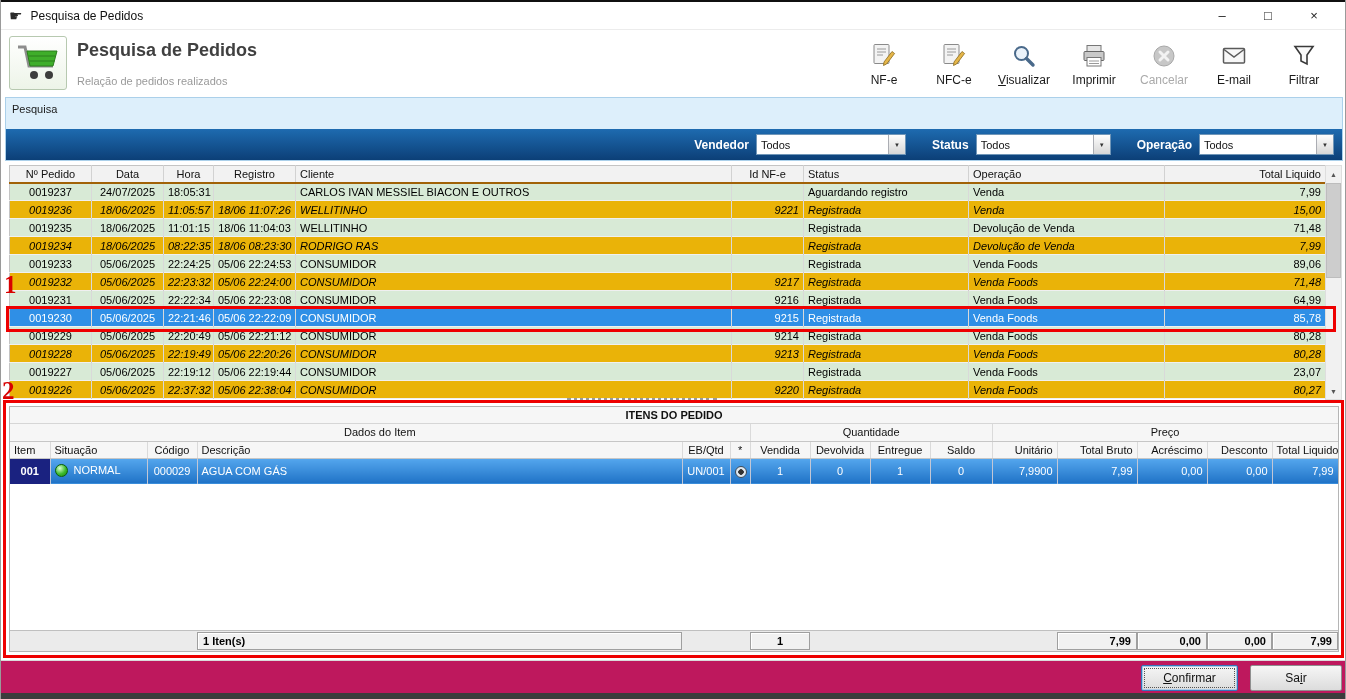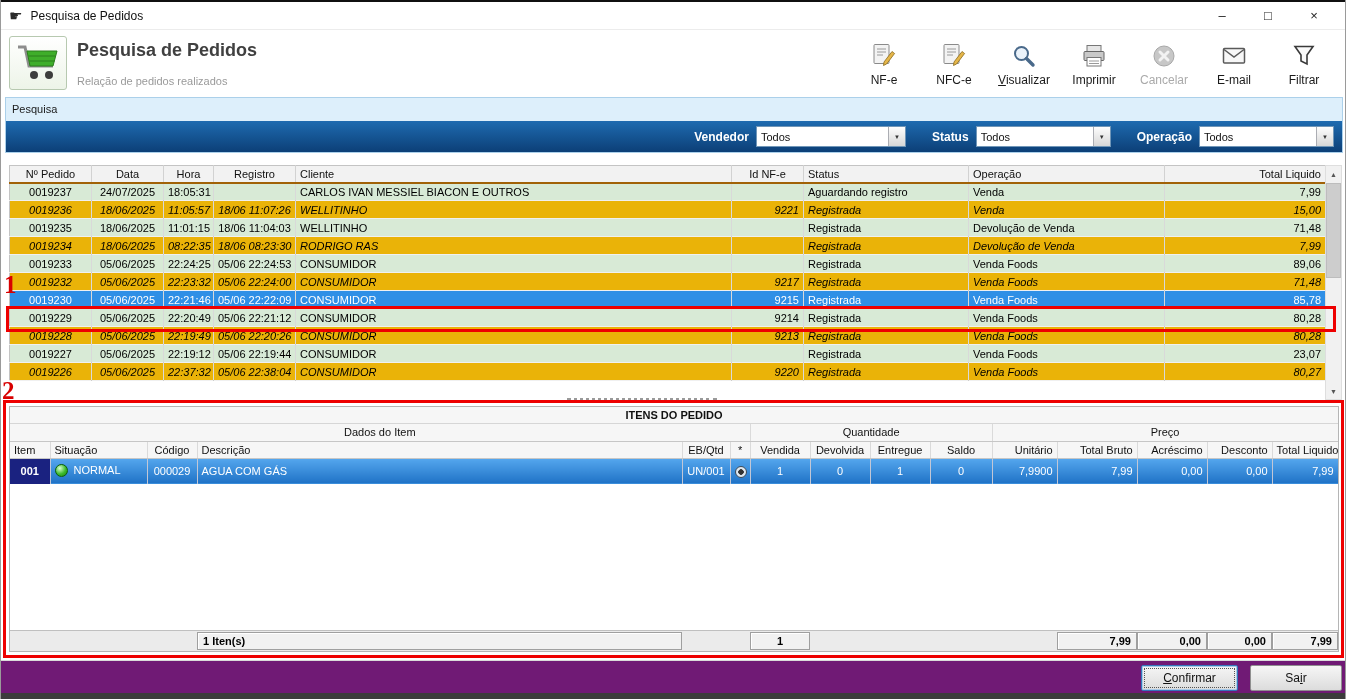--- a/index.html
+++ b/index.html
@@ -20,21 +20,21 @@
   .header-titles { margin-left:10px; }
   .app-title { font-size:18px; font-weight:bold; color:#404040; }
   .app-subtitle { font-size:11px; color:#9a9a9a; margin-top:14px; }
   .toolbar { margin-left:auto; display:flex; align-items:flex-start; gap:12px; padding-right:4px; }
   .tool-btn { width:58px; display:flex; flex-direction:column; align-items:center; gap:3px; padding-top:3px; cursor:pointer; }
   .tool-icon { height:28px; display:flex; align-items:center; justify-content:center; }
   .tool-label { font-size:12px; color:#1a1a1a; white-space:nowrap; }
   .tool-btn.disabled .tool-label { color:#aaaaaa; }
 
   
-  .search-panel { position:absolute; top:97px; left:4px; width:1338px; height:56px; background:#ddeffb; border:1px solid #abd0ea; }
+  .search-panel { position:absolute; top:97px; left:4px; width:1338px; height:64px; background:#ddeffb; border:1px solid #abd0ea; }
   .search-label { position:absolute; top:5px; left:6px; font-size:11px; color:#1a1a1a; }
   .filter-bar { position:absolute; left:0; right:0; bottom:0; height:31px; background:linear-gradient(#1e6bb0,#0c3f77); display:flex; align-items:center; justify-content:flex-end; gap:26px; padding-right:8px; }
   .filter-group { display:flex; align-items:center; gap:7px; }
   .filter-label { color:#ffffff; font-weight:bold; font-size:12px; }
   .combo { height:21px; background:#fff; border:1px solid #7096b8; display:flex; align-items:center; cursor:pointer; }
   .cw-150 { width:150px; } .cw-135 { width:135px; }
   .combo-text { flex:1; font-size:11px; padding-left:4px; color:#111; overflow:hidden; white-space:nowrap; }
   .combo-btn { width:17px; height:100%; background:linear-gradient(#fdfdfd,#d7d7d7); border-left:1px solid #abadb3; font-size:6px; color:#333; display:flex; align-items:center; justify-content:center; }
 
   
@@ -65,21 +65,21 @@
   .item-row td { height:26px; background:linear-gradient(#55a7ee,#1f72c6); color:#fff; border-right:1px solid rgba(10,30,90,0.25); }
   .item-row .cell-item { background:#1a2280; text-align:center; font-weight:bold; }
   .sit-wrap { display:inline-flex; align-items:center; gap:6px; }
   .status-dot { width:13px; height:13px; border-radius:50%; background:radial-gradient(circle at 35% 30%, #d8ffd0, #3cba2d 55%, #1d8a13); border:1px solid #0d5c0d; flex:0 0 auto; }
   .radio-dot { display:inline-block; width:12px; height:12px; border-radius:50%; border:1px solid #3a4a5a; background:radial-gradient(circle, #333 0 2.5px, #dfe8f0 3px); vertical-align:middle; }
   .filler-row td { height:147px; background:#fff; border:none; }
   .items-footer { position:absolute; left:0; right:0; bottom:0; height:21px; background:#ebebeb; border-top:1px solid #bfbfbf; }
   .if-cell { position:absolute; top:1px; height:18px; line-height:16px; background:#f1f1f1; border:1px solid #9f9f9f; box-shadow:inset 1px 1px 0 #ffffff; font-size:11px; font-weight:bold; color:#000; padding:0 5px; }
 
   
-  .bottom-bar { position:absolute; left:0; top:660px; width:1346px; height:33px; background:#701a75; border-top:1px solid #dadada; }
+  .bottom-bar { position:absolute; left:0; top:660px; width:1346px; height:33px; background:#be185d; border-top:1px solid #dadada; }
   .btn { position:absolute; top:4px; height:26px; background:linear-gradient(#f6f6f6,#dcdcdc); border:1px solid #8f8f8f; border-radius:2px; font-size:12px; color:#111; font-family:"Liberation Sans", sans-serif; cursor:pointer; }
   .btn-confirm { left:1140px; width:97px; border:1px solid #3376bb; box-shadow:0 0 0 1px #a8c9e8 inset; outline:1px dotted #555; outline-offset:-4px; }
   .btn-exit { left:1249px; width:92px; }
   .bottom-strip { position:absolute; left:0; top:693px; width:1346px; height:6px; background:#3c3c3c; }
 
   
   .anno-rect { position:absolute; border:3px solid #ee0000; pointer-events:none; z-index:50; }
   .anno-r1 { left:5px; top:306px; width:1330px; height:26px; }
   .anno-r2 { left:2px; top:400px; width:1341px; height:258px; }
   .anno-num { position:absolute; color:#d80000; font-size:25px; font-weight:bold; font-family:"Liberation Serif", serif; z-index:51; line-height:1; }
@@ -303,20 +303,31 @@
           <tr class="odd">
             <td class="al-c">0019232</td>
             <td class="al-c">05/06/2025</td>
             <td class="al-c">22:23:32</td>
             <td class="al-c">05/06 22:24:00</td>
             <td class="al-l">CONSUMIDOR</td>
             <td class="al-r">9217</td>
             <td class="al-l">Registrada</td>
             <td class="al-l">Venda Foods</td>
             <td class="al-r">71,48</td>
+          </tr>
+          <tr class="even">
+            <td class="al-c">0019231</td>
+            <td class="al-c">05/06/2025</td>
+            <td class="al-c">22:22:34</td>
+            <td class="al-c">05/06 22:23:08</td>
+            <td class="al-l">CONSUMIDOR</td>
+            <td class="al-r">9216</td>
+            <td class="al-l">Registrada</td>
+            <td class="al-l">Venda Foods</td>
+            <td class="al-r">64,99</td>
           </tr>
           <tr class="selected">
             <td class="al-c">0019230</td>
             <td class="al-c">05/06/2025</td>
             <td class="al-c">22:21:46</td>
             <td class="al-c">05/06 22:22:09</td>
             <td class="al-l">CONSUMIDOR</td>
             <td class="al-r">9215</td>
             <td class="al-l">Registrada</td>
             <td class="al-l">Venda Foods</td>

